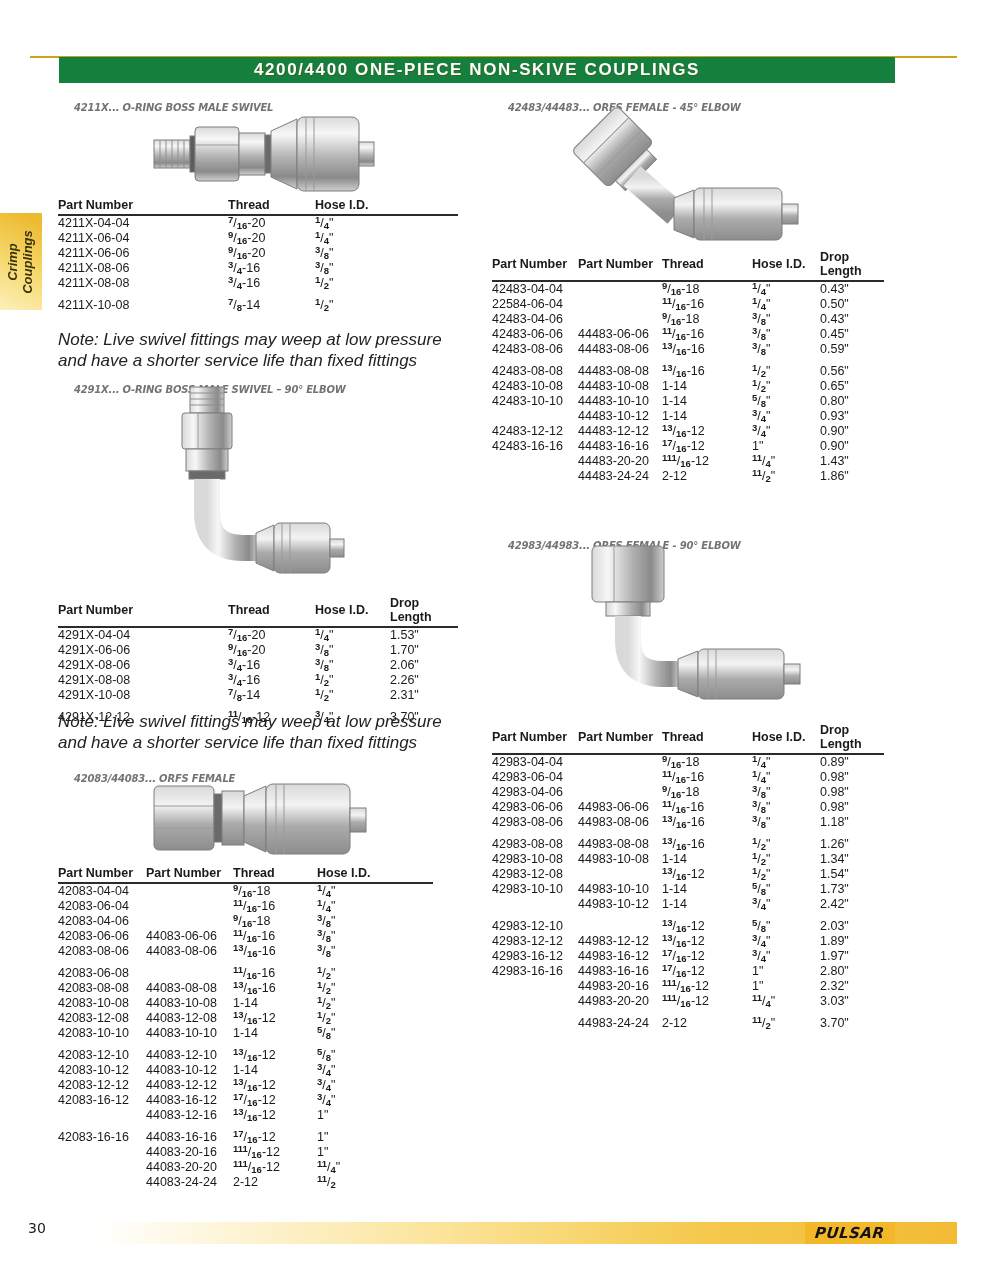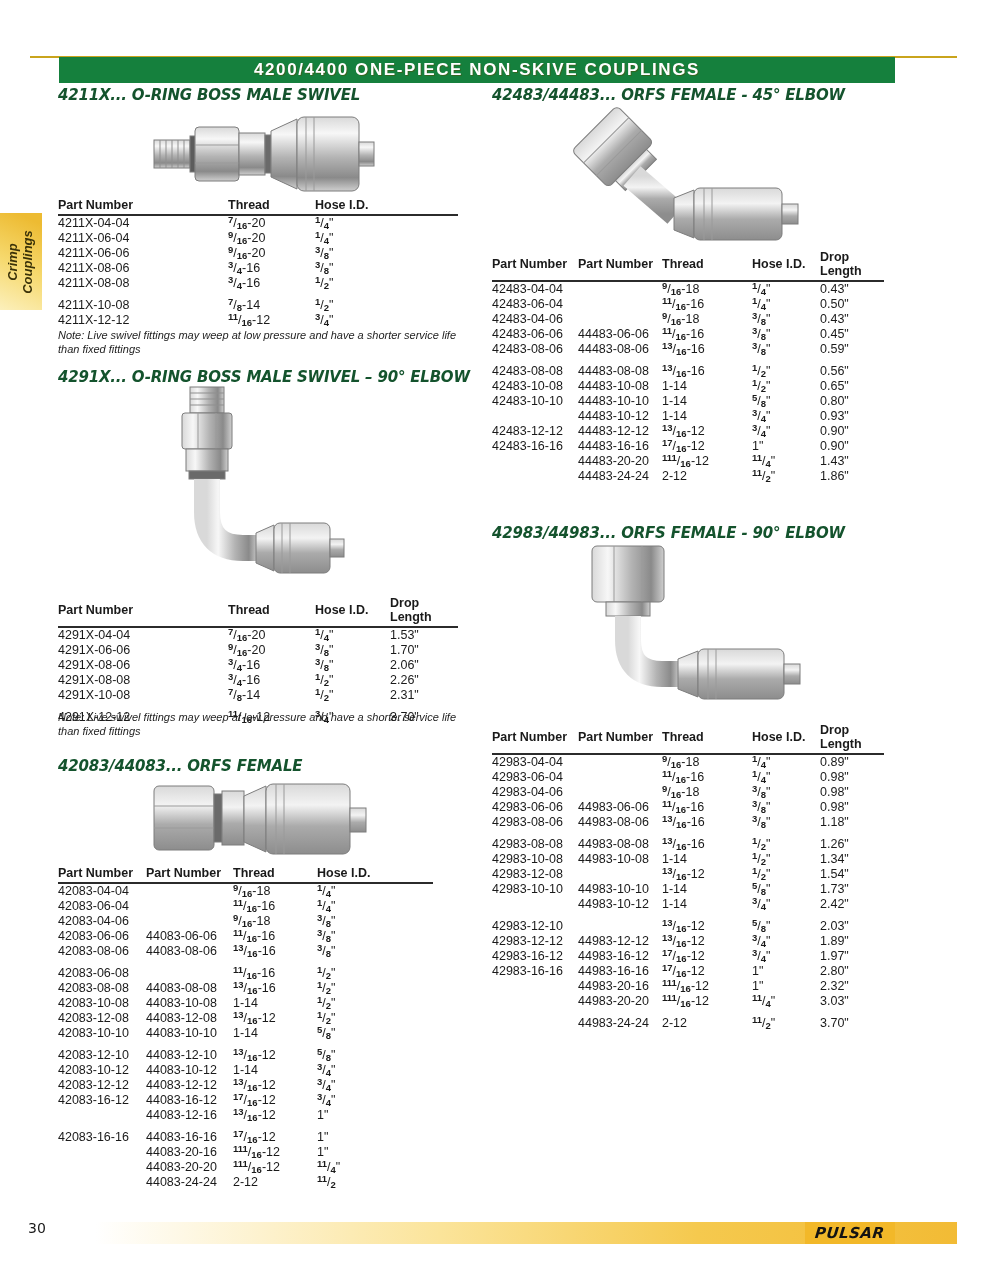--- a/index.html
+++ b/index.html
@@ -11,23 +11,23 @@
           display:flex;align-items:center;justify-content:center;}
   .banner span{color:#fff;font-weight:bold;font-size:17px;letter-spacing:1.6px;
                text-shadow:1px 1px 0 rgba(90,70,0,.45);}
   
   .tab{position:absolute;left:0;top:213px;width:42px;height:97px;
        background:linear-gradient(205deg,#EDBB32 10%,#F6D96E 55%,#FCf0bc 100%);}
   .tab-rot{position:absolute;top:50%;left:50%;transform:translate(-50%,-50%) rotate(-90deg);
            text-align:center;color:#3a3208;font-style:italic;font-weight:bold;font-size:13px;
            line-height:1.12;white-space:nowrap;}
   
-  .title{position:absolute;margin:0;font-family:"DejaVu Sans",sans-serif;
-         font-style:italic;font-weight:bold;font-size:15px;letter-spacing:-0.2px;color:#14532d;}
-  .note{position:absolute;margin:0;font-style:italic;font-size:11px;line-height:1.25;color:#222;}
+  .title{position:absolute;margin:16px;font-family:"DejaVu Sans",sans-serif;
+         font-style:italic;font-weight:bold;font-size:10px;letter-spacing:-0.2px;color:#737373;}
+  .note{position:absolute;margin:0;font-style:italic;font-size:17px;line-height:1.25;color:#222;}
   
   table.parts{position:absolute;border-collapse:collapse;table-layout:fixed;}
   table.parts th{font-size:12.5px;font-weight:bold;text-align:left;padding:0 0 2px 0;
                  border-bottom:2px solid #2b2b2b;margin-left:38px;}
   table.parts td{font-size:12.5px;line-height:15px;padding:0;vertical-align:top;}
   table.parts tr.gap td{padding-top:7px;}
   table.parts sup{font-size:9.5px;font-weight:bold;line-height:0;vertical-align:4px;}
   table.parts sub{font-size:9.5px;font-weight:bold;line-height:0;vertical-align:-2px;}
   .t1{left:58px;top:198px;width:400px;}
   .t1 th:nth-child(1){width:170px;} .t1 th:nth-child(2){width:87px;}
@@ -130,25 +130,20 @@
         <tr>
           <td>4211X-08-08</td>
           <td><sup>3</sup>/<sub>4</sub>-16</td>
           <td><sup>1</sup>/<sub>2</sub>"</td>
         </tr>
         <tr class="gap">
           <td>4211X-10-08</td>
           <td><sup>7</sup>/<sub>8</sub>-14</td>
           <td><sup>1</sup>/<sub>2</sub>"</td>
         </tr>
-        <tr>
-          <td>4211X-12-12</td>
-          <td><sup>11</sup>/<sub>16</sub>-12</td>
-          <td><sup>3</sup>/<sub>4</sub>"</td>
-        </tr>
       </tbody>
     </table>
   <p class="note n1">Note: Live swivel fittings may weep at low pressure and have a shorter service life than fixed fittings</p>
 
   <h2 class="title" style="left:58px;top:368px;">4291X... O-RING BOSS MALE SWIVEL – 90° ELBOW</h2>
 
   <svg class="photo" style="left:138px;top:384px;" width="210" height="206" viewBox="0 0 210 206">
     <defs>
       <linearGradient id="mB" x1="0" y1="0" x2="1" y2="0">
         <stop offset="0" stop-color="#d9d9d9"></stop>
@@ -400,21 +395,21 @@
       </thead>
       <tbody>
         <tr>
           <td>42483-04-04</td>
           <td></td>
           <td><sup>9</sup>/<sub>16</sub>-18</td>
           <td><sup>1</sup>/<sub>4</sub>"</td>
           <td>0.43"</td>
         </tr>
         <tr>
-          <td>42483-06-04</td>
+          <td>22584-06-04</td>
           <td></td>
           <td><sup>11</sup>/<sub>16</sub>-16</td>
           <td><sup>1</sup>/<sub>4</sub>"</td>
           <td>0.50"</td>
         </tr>
         <tr>
           <td>42483-04-06</td>
           <td></td>
           <td><sup>9</sup>/<sub>16</sub>-18</td>
           <td><sup>3</sup>/<sub>8</sub>"</td>

